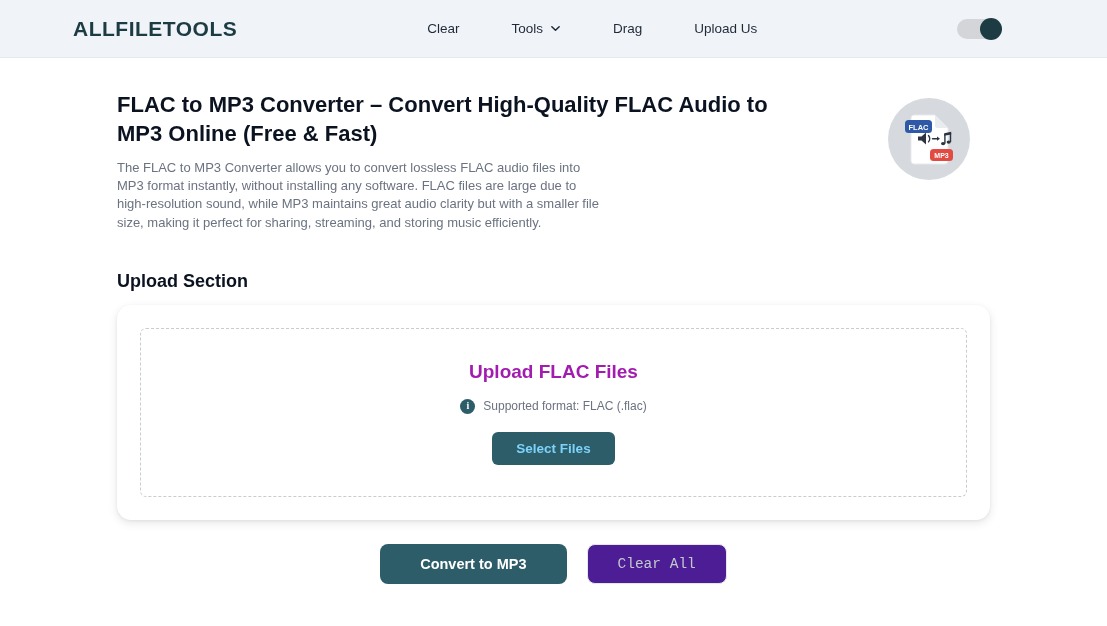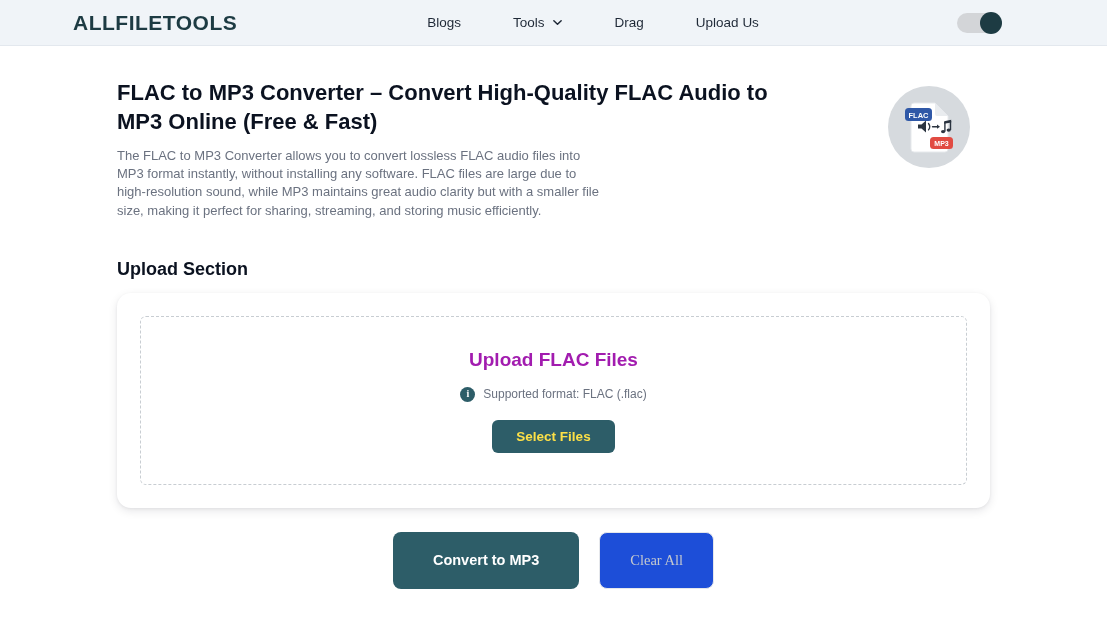--- a/index.html
+++ b/index.html
@@ -5,21 +5,21 @@
   * { margin: 0; padding: 0; box-sizing: border-box; }
   html, body { width: 1107px; height: 626px; overflow: hidden; }
   body {
     font-family: "Liberation Sans", sans-serif;
     background: #ffffff;
     color: #111827;
   }
 
   
   .header {
-    height: 46px;
+    height: 58px;
     background: #f0f4f8;
     border-bottom: 1px solid #e3e8ee;
     display: flex;
     align-items: center;
     padding: 0 36px 0 73px;
   }
   .logo {
     font-size: 21px;
     font-weight: 800;
     letter-spacing: 0.5px;
@@ -161,21 +161,21 @@
     justify-content: center;
     line-height: 1;
   }
   .format-text {
     font-size: 12px;
     color: #6b7280;
   }
   .select-files-btn {
     margin-top: 18px;
     background: #2d5d68;
-    color: #fde047;
+    color: #7dd3fc;
     border: none;
     border-radius: 6px;
     font-family: "Liberation Sans", sans-serif;
     font-size: 13.5px;
     font-weight: 600;
     padding: 9px 24px;
     cursor: pointer;
   }
 
   
@@ -190,40 +190,40 @@
     color: #ffffff;
     border: none;
     border-radius: 8px;
     font-family: "Liberation Sans", sans-serif;
     font-size: 14.5px;
     font-weight: 700;
     padding: 11px 40px;
     cursor: pointer;
   }
   .clear-btn {
-    background: #1d4ed8;
+    background: #4c1d95;
     color: #c3c8ce;
     border: 1px solid #e5e7eb;
     border-radius: 8px;
-    font-family: Liberation Serif, serif;
+    font-family: Liberation Mono, monospace;
     font-size: 14.5px;
     font-weight: 400;
-    padding: 19px 30px;
+    padding: 11px 30px;
     cursor: pointer;
   }
 </style>
 </head>
 <body>
 
 <header class="header">
   <div class="logo">ALLFILETOOLS</div>
 
   <nav class="nav">
     <div class="nav-item">
-      <span>Blogs</span>
+      <span>Clear</span>
     </div>
     <div class="nav-item">
       <span>Tools</span>
       <svg class="chevron-down" viewBox="0 0 12 12" fill="none">
         <path d="M2 4 L6 8 L10 4" stroke="#1f2937" stroke-width="1.6" stroke-linecap="round" stroke-linejoin="round"></path>
       </svg>
     </div>
     <div class="nav-item">
       <span>Drag</span>
     </div>

